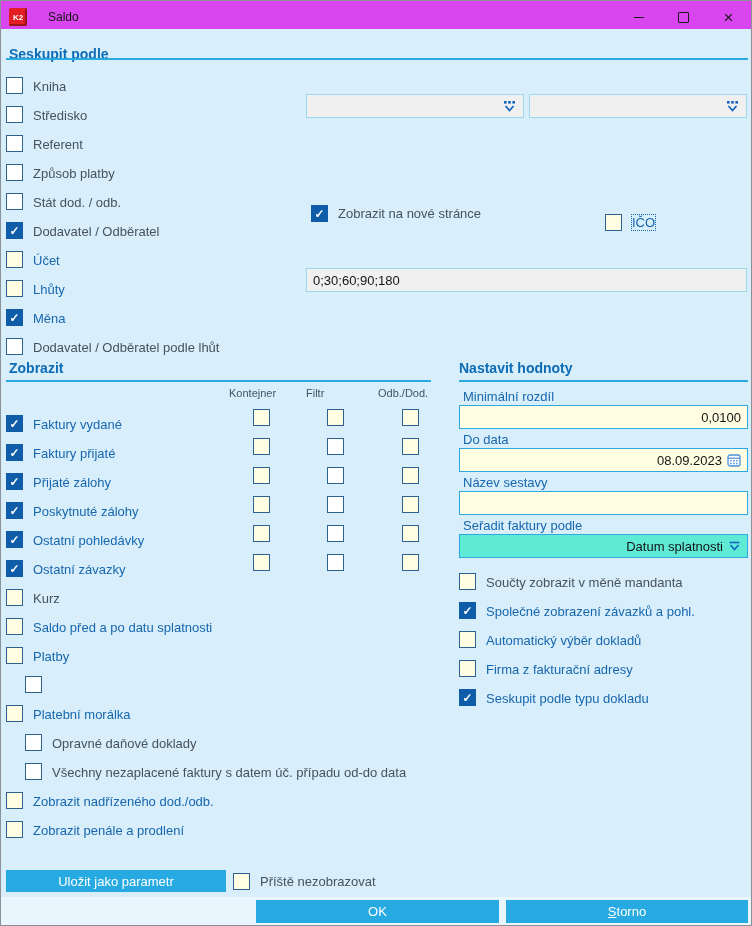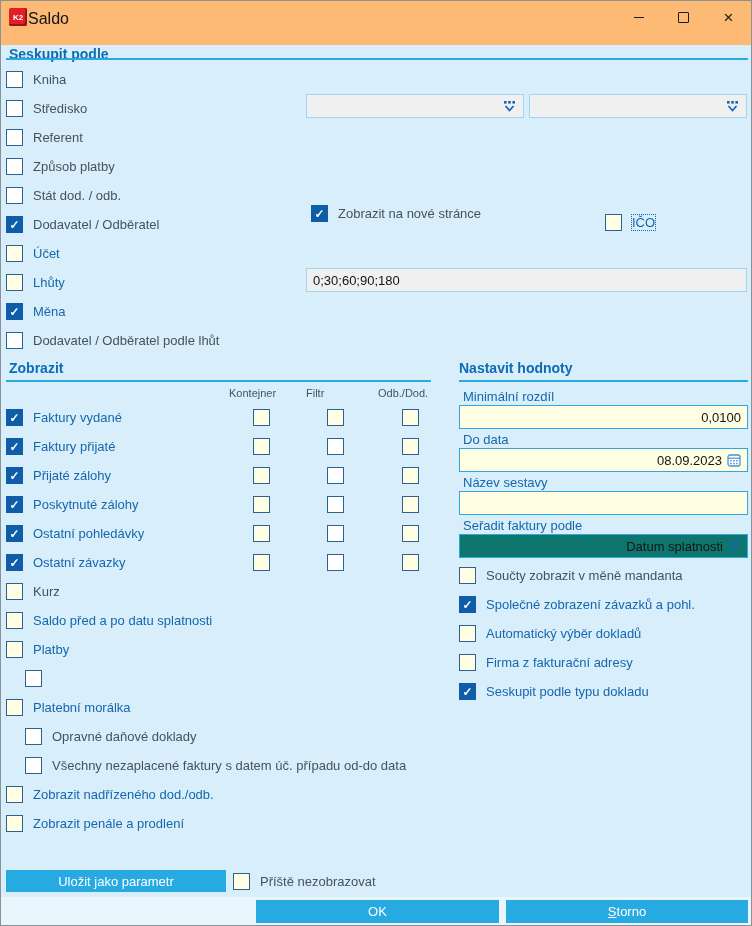--- a/index.html
+++ b/index.html
@@ -2,55 +2,55 @@
 <html><head>
 <meta charset="utf-8">
 <style>
   html,body { margin:0; padding:0; background:#c7c7c7; }
   .dialog {
     position:relative; width:752px; height:926px; box-sizing:border-box;
     border:1px solid #8a9197; background:#d8effb; overflow:hidden;
     font-family:"Liberation Sans", sans-serif;
   }
   
-  .titlebar { position:absolute; top:0; left:0; right:0; height:44px; background:#fdba74; }
+  .titlebar { position:absolute; top:0; left:0; right:0; height:28px; background:#d946ef; }
   .app-icon { position:absolute; left:8px; top:7px; width:18px; height:18px; background:#e31e24;
     color:#fff; font-size:8px; font-weight:bold; display:flex; align-items:center; justify-content:center;
     border-radius:2px; box-shadow:inset -2px -2px 0 #9b1418; }
-  .win-title { position:absolute; left:27px; top:9px; font-size:16px; color:#141414; }
+  .win-title { position:absolute; left:47px; top:9px; font-size:12px; color:#141414; }
   .win-controls { position:absolute; right:0; top:0; height:32px; display:flex; }
   .wc { width:45px; height:32px; display:flex; align-items:center; justify-content:center; color:#1b1b1b; }
   .glyph-min { width:10px; height:1px; background:#1b1b1b; display:block; }
   .glyph-max { width:9px; height:9px; border:1px solid #1b1b1b; border-radius:1px; display:block; }
   .glyph-close { font-size:17px; line-height:1; }
   
   .sec-title { position:absolute; font-size:14px; font-weight:bold; color:#0d6bb5; }
   .sec-line { position:absolute; height:2px; background:#29abe2; }
   
   .vlist { position:absolute; }
-  .row { display:flex; align-items:center; height:29px; padding-left:5px; position:relative; }
+  .row { display:flex; align-items:flex-end; height:29px; padding-left:5px; position:relative; }
   .row.indent { padding-left:24px; }
   .box { width:17px; height:17px; box-sizing:border-box; border:1px solid #2d618f; background:#ffffff; flex:none; }
   .box-yellow { background:#fffde2; }
   .box-checked { background:#0f5ca8; border-color:#0f5ca8; position:relative; }
   .box-checked::after { content:"✓"; position:absolute; left:0; top:0; right:0; bottom:0;
     display:flex; align-items:center; justify-content:center; color:#fff; font-size:12px; font-weight:bold; }
   .lab { margin-left:10px; font-size:13px; white-space:nowrap; }
   .lab-gray { color:#46525c; }
   .lab-blue { color:#1766ae; }
   .colbox { position:absolute; top:6px; }
   .colhead { position:absolute; font-size:11px; color:#3d5568; }
   .focused { outline:1px dotted #1766ae; }
   
   .field { position:absolute; box-sizing:border-box; height:24px; border:1px solid #2ba9e0;
     background:#fffde2; display:flex; align-items:center; padding:0 6px; font-size:13px; color:#141414; }
   .field .value { flex:1; overflow:hidden; white-space:nowrap; }
   .field.right .value { text-align:right; }
   .field-gray { background:#f0f0f0; border-color:#9fd7f1; }
-  .field-blue { background:#0f766e; }
+  .field-blue { background:#5eead4; }
   .icon-right { margin-left:5px; flex:none; display:flex; align-items:center; }
   .flabel { position:absolute; font-size:13px; color:#1766ae; }
   
   .btn { position:absolute; background:#27aae1; color:#ffffff; font-size:13px;
     display:flex; align-items:center; justify-content:center; cursor:default; }
   .btn span { display:block; }
   .btn-storno span::first-letter { text-decoration:underline; }
   .bottom-strip { position:absolute; left:0; top:896px; width:752px; height:30px; background:#eaf6fd; }
   .check-inline { position:absolute; display:flex; align-items:center; height:29px; padding-left:5px; }
 </style>

